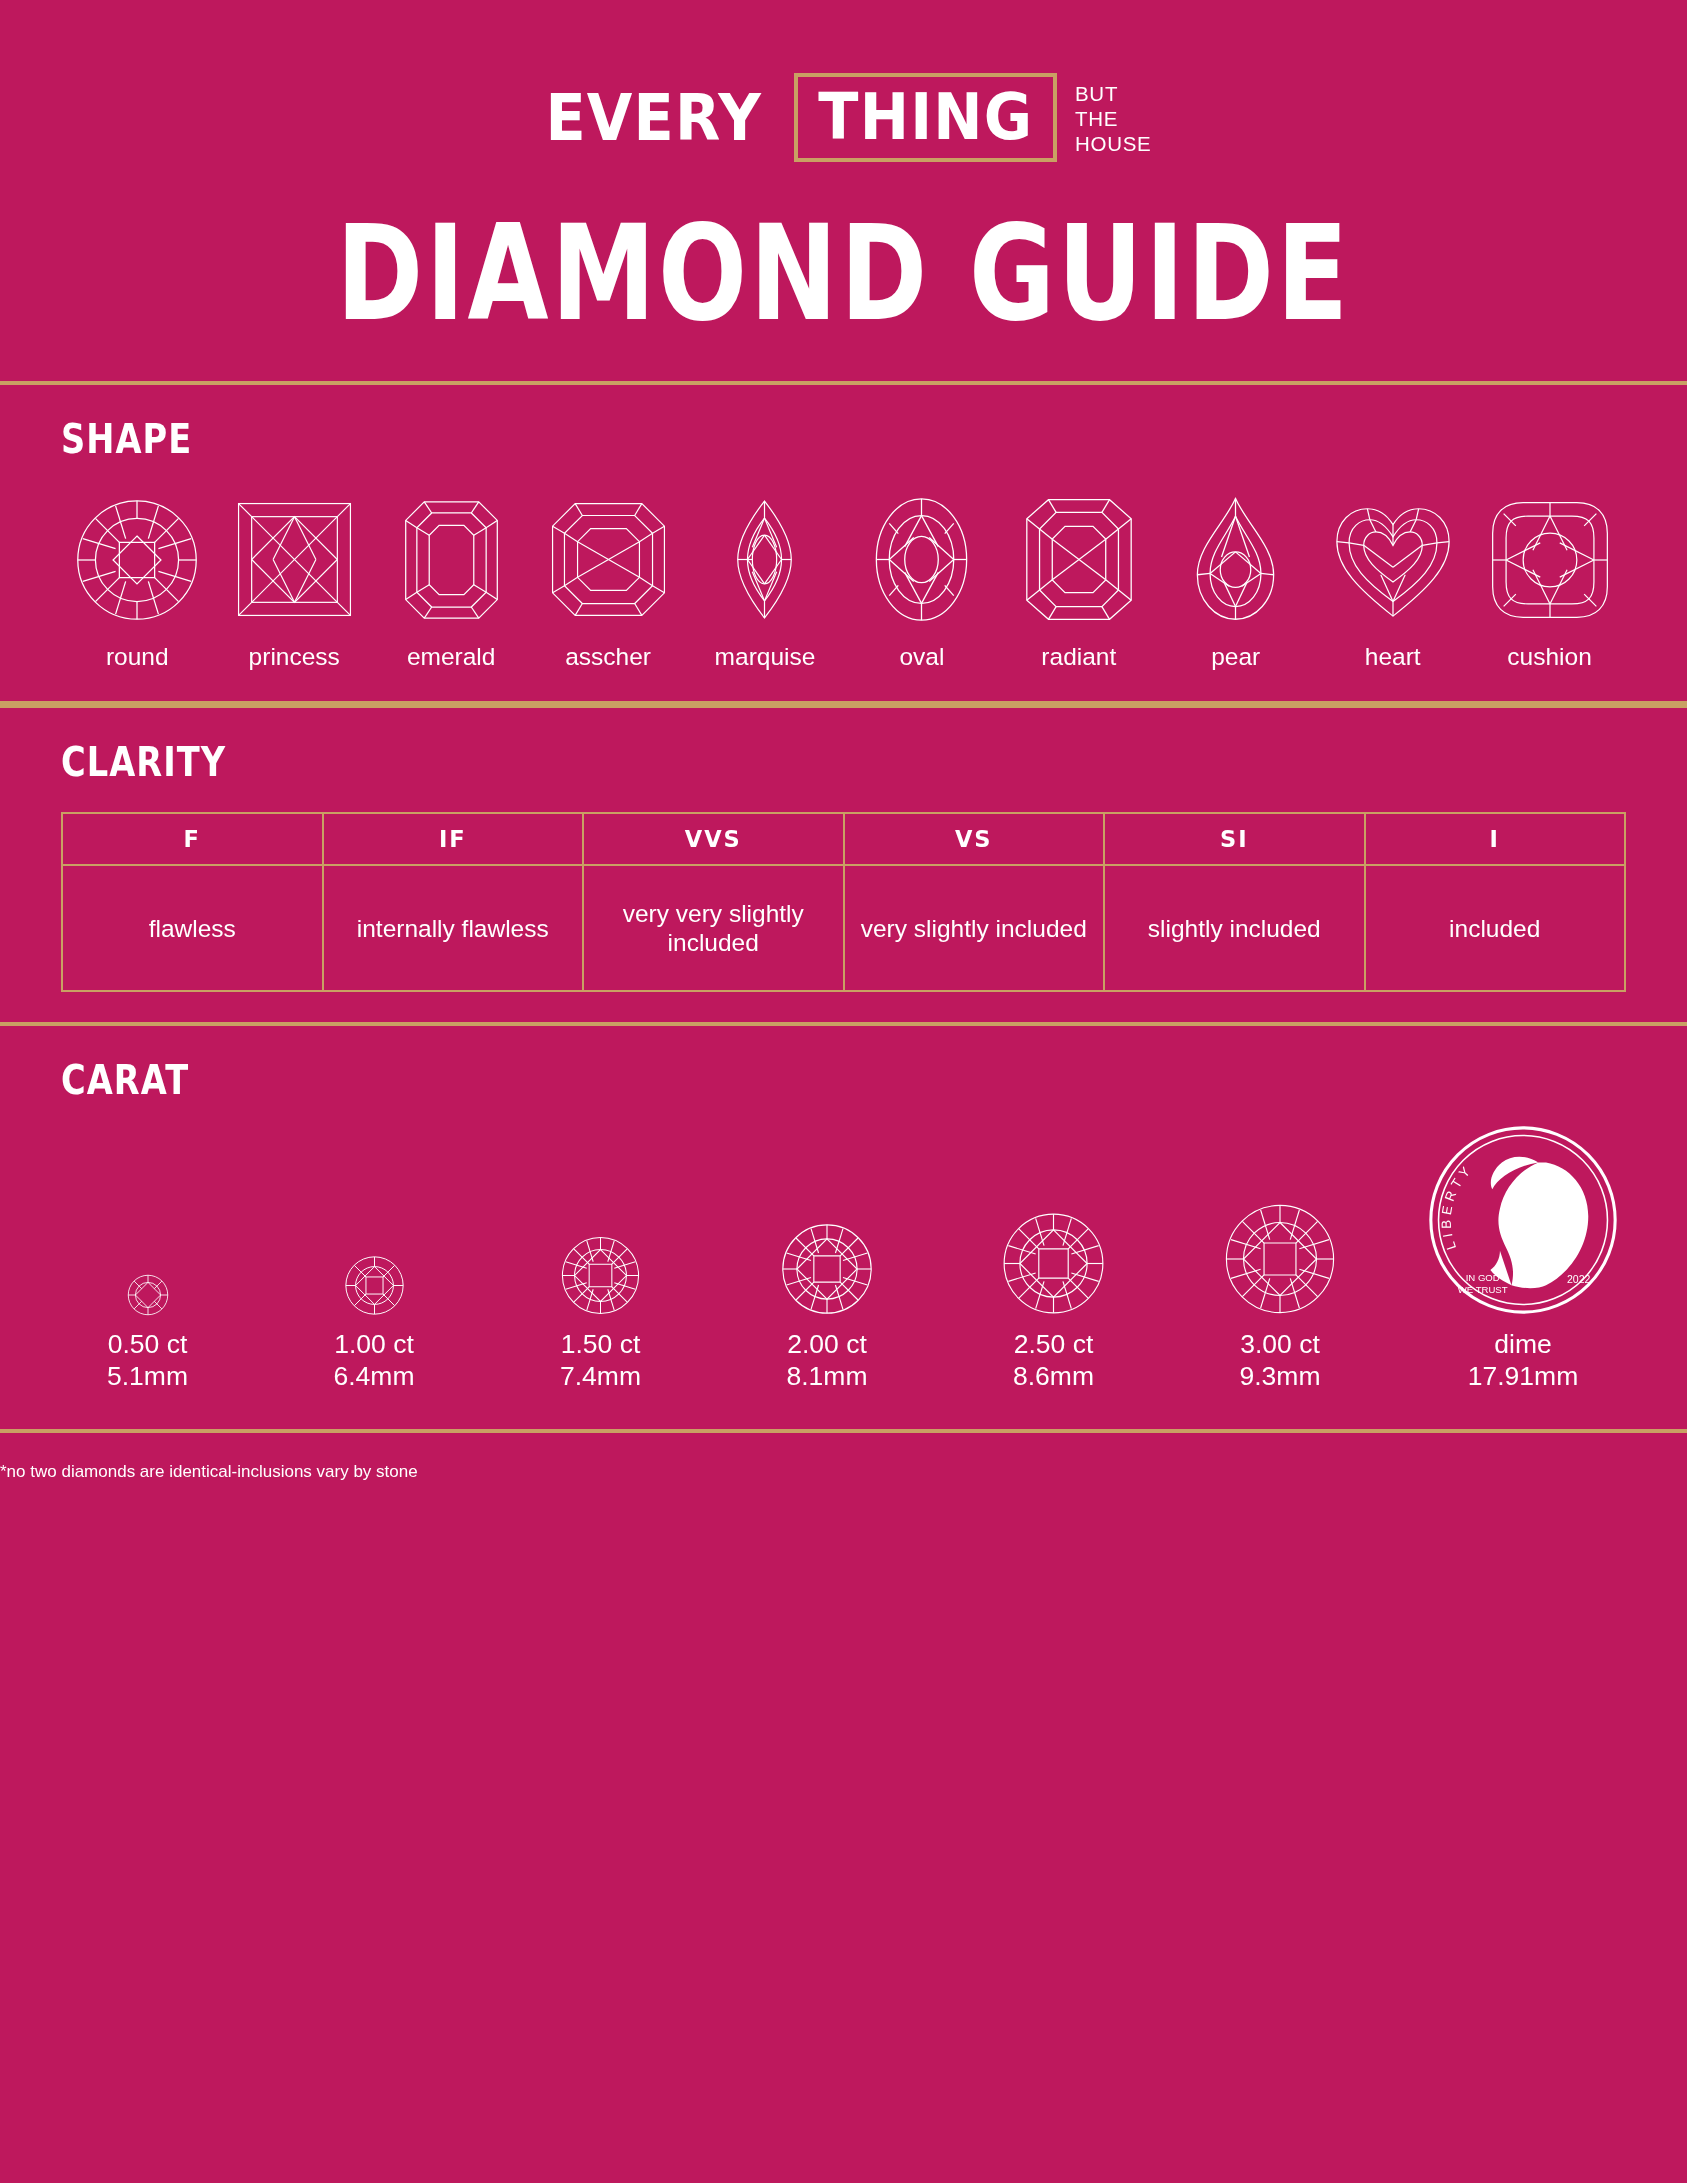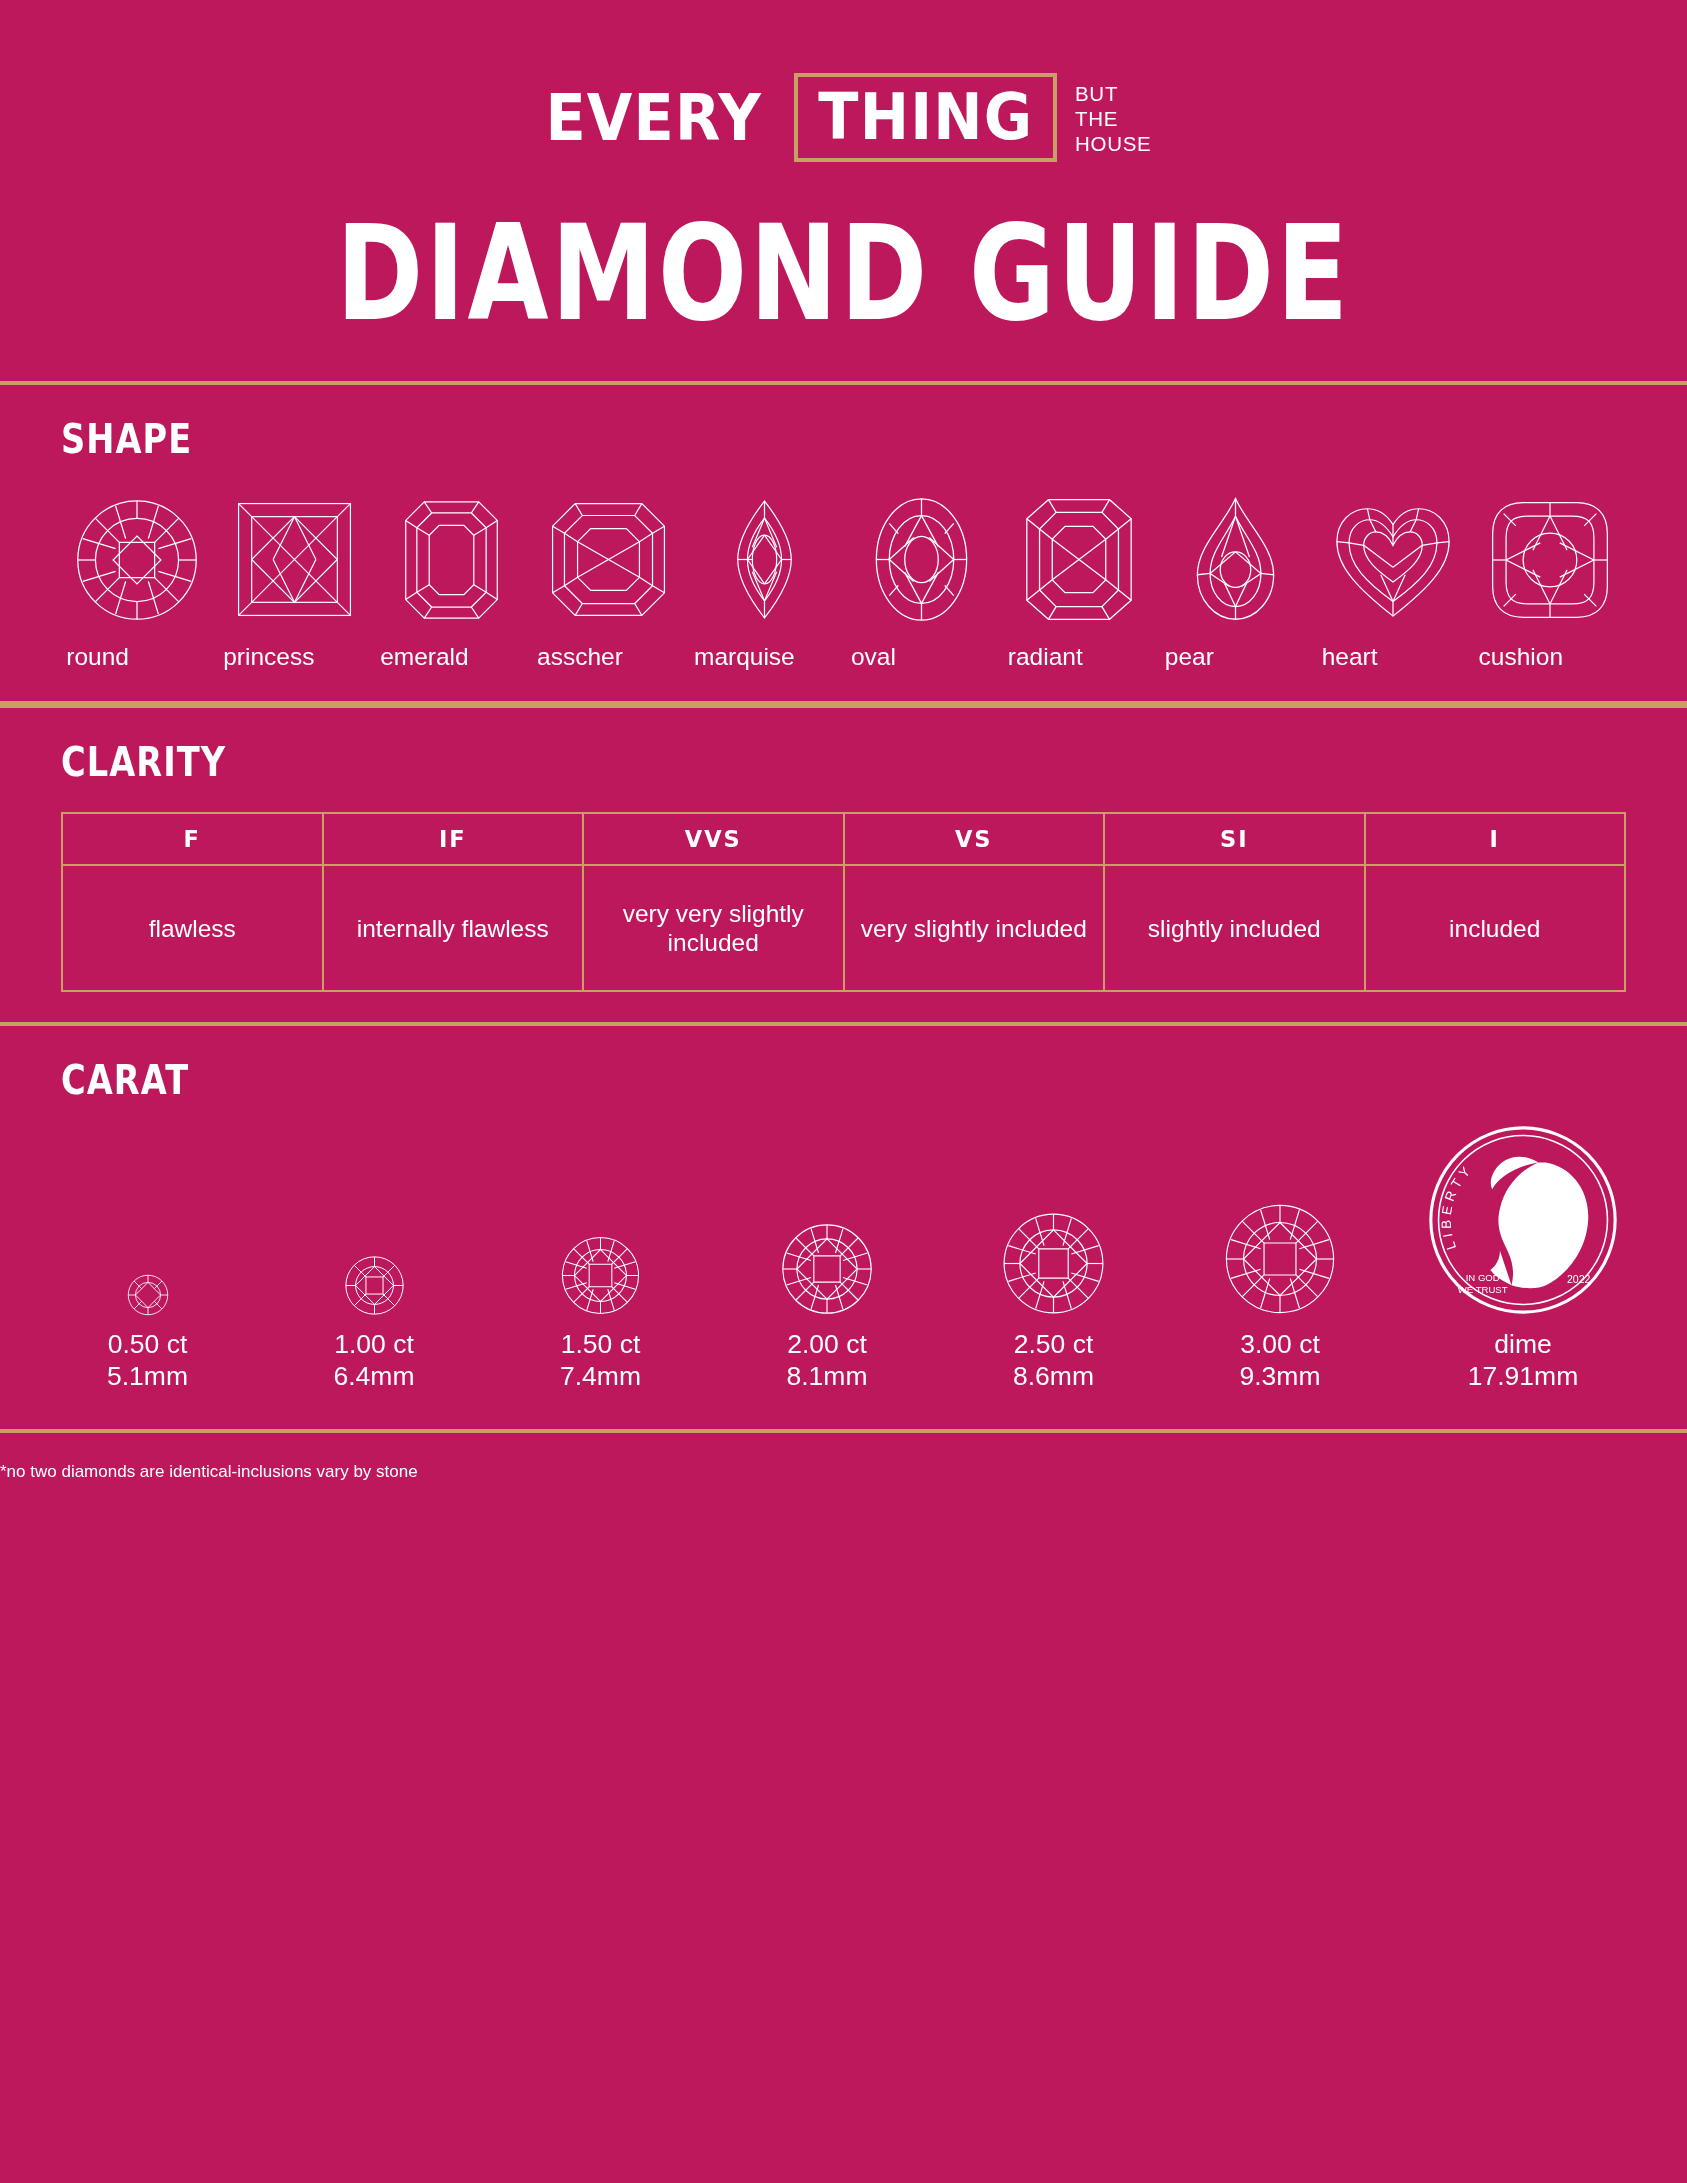--- a/index.html
+++ b/index.html
@@ -100,20 +100,21 @@
   
   .shape-row {
     display: flex;
     justify-content: space-between;
     align-items: flex-end;
     margin-top: 24px;
     padding: 0 5.3px 0 5.3px;
   }
   .shape-item {
     width: 142px;
+    text-align: center;
   }
   .shape-svg {
     height: 146px;
     display: flex;
     align-items: center;
     justify-content: center;
   }
   .shape-label {
     margin-top: 10.6px;
     font-size: 24.5px;

